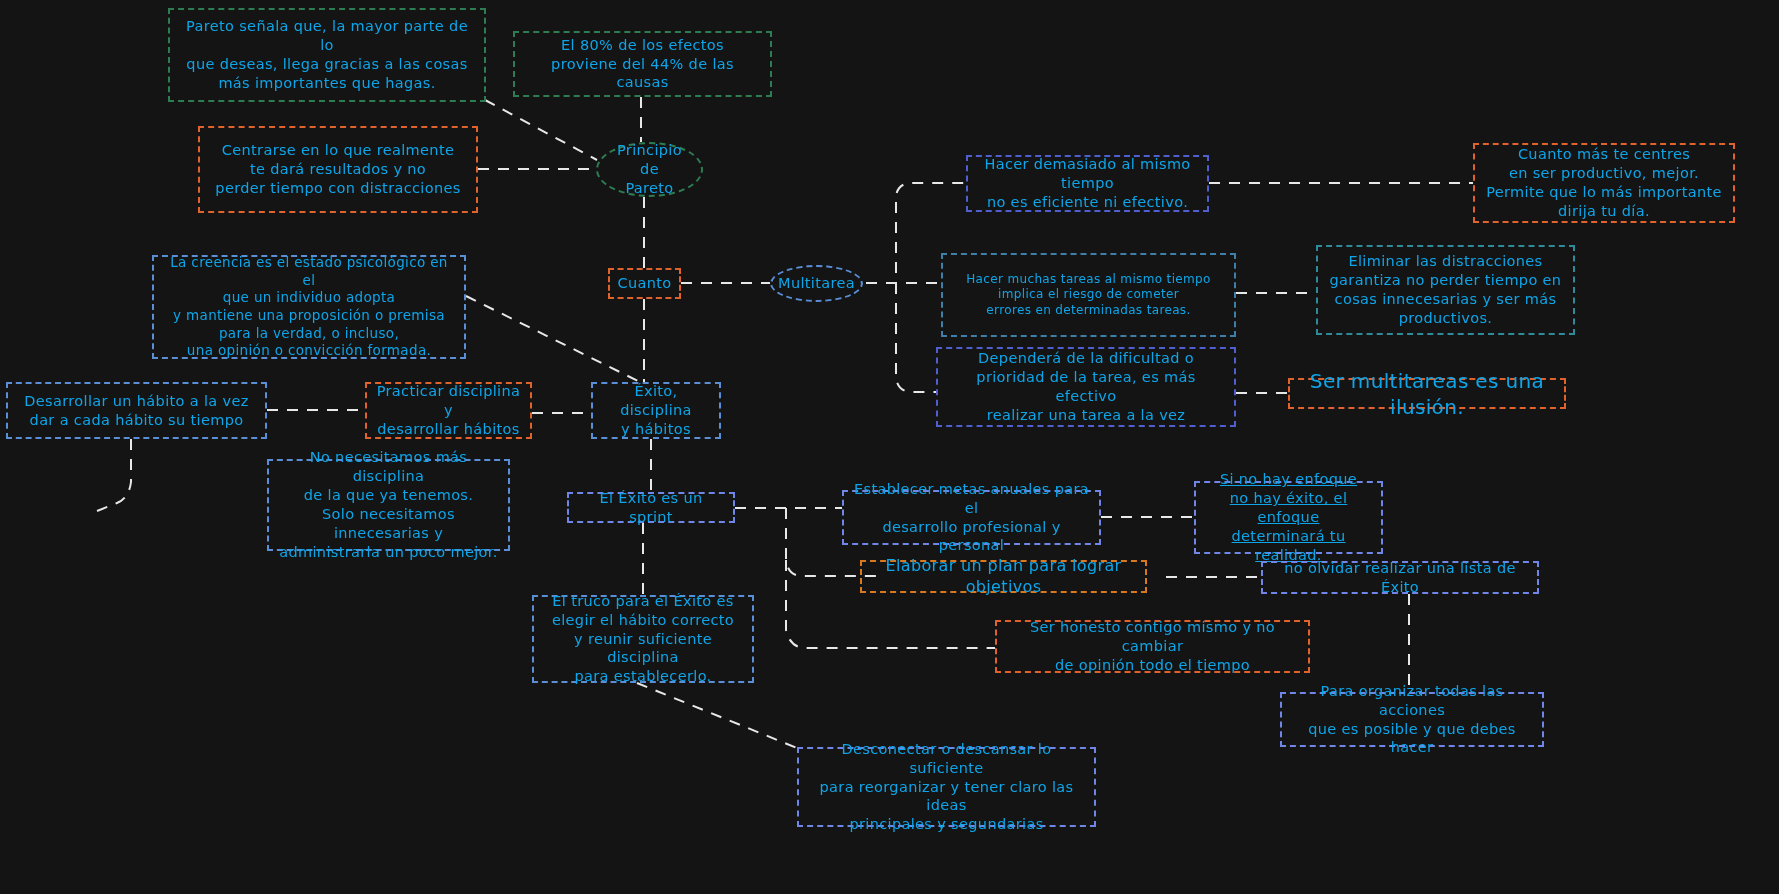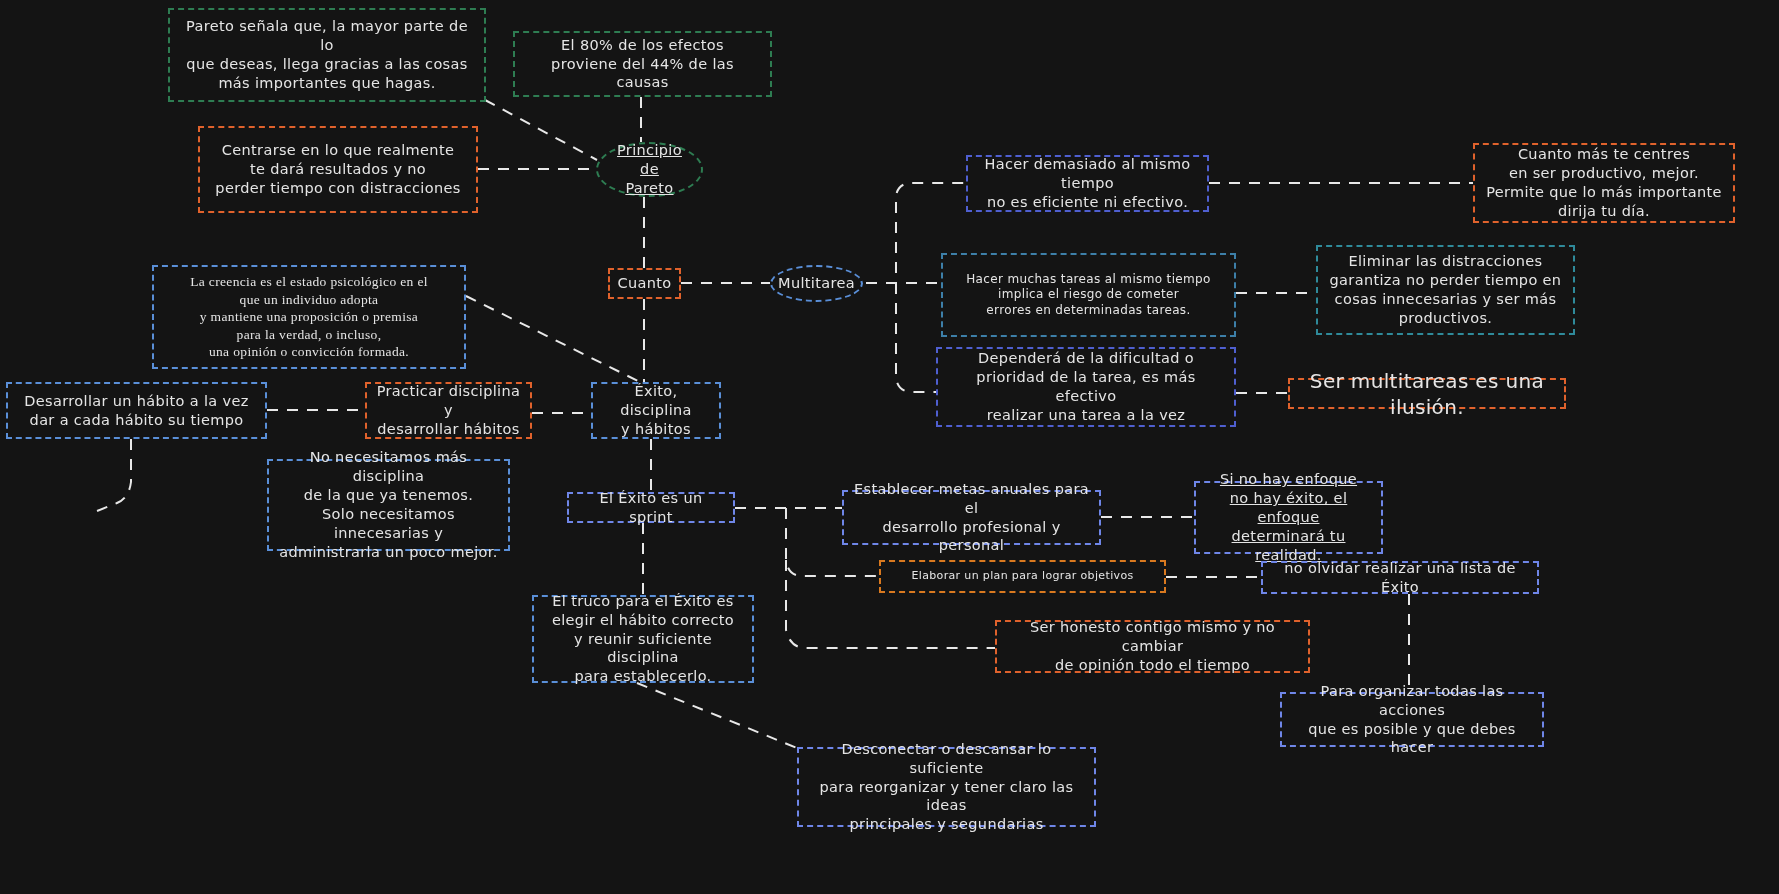--- a/index.html
+++ b/index.html
@@ -12,21 +12,21 @@
   #canvas{position:absolute;inset:0;}
   svg.edges{position:absolute;left:0;top:0;width:1779px;height:894px;pointer-events:none;}
   .node{
     position:absolute;
     box-sizing:border-box;
     display:flex;align-items:center;justify-content:center;
     text-align:center;
     padding:6px 9px;
     line-height:1.30;
     letter-spacing:.35px;
-    color:#e5e5e5;
+    color:#0ea5e9;
     background:transparent;
     border:2px dashed #5a8fd8;
     white-space:pre-line;
     font-size:14.5px;
   }
   .node.ellipse{border-radius:50%;padding:6px 14px;}
   .node.green{border-color:#2e7d52;}
   .node.orange{border-color:#e0622c;}
   .node.blue{border-color:#5a8fd8;}
   .node.indigo{border-color:#4f5fd0;}
@@ -64,26 +64,26 @@
       <path d="M 1166 577 L 1261 577" fill="none" stroke="#e8e8e8" stroke-width="2" stroke-dasharray="11 9" stroke-linecap="butt"></path>
       <path d="M 1409 594 L 1409 692" fill="none" stroke="#e8e8e8" stroke-width="2" stroke-dasharray="11 9" stroke-linecap="butt"></path>
       <path d="M 637 683 L 797 748" fill="none" stroke="#e8e8e8" stroke-width="2" stroke-dasharray="11 9" stroke-linecap="butt"></path>
       <path d="M 643 523 L 643 595" fill="none" stroke="#e8e8e8" stroke-width="2" stroke-dasharray="11 9" stroke-linecap="butt"></path>
     </svg>
 <div class="node green" style="left: 168px; top: 8px; width: 318px; height: 94px; font-size: 14.5px;">Pareto señala que, la mayor parte de lo
 que deseas, llega gracias a las cosas
 más importantes que hagas.</div>
     <div class="node green" style="left: 513px; top: 31px; width: 259px; height: 66px; font-size: 14.5px;">El 80% de los efectos
 proviene del 44% de las causas</div>
-    <div class="node green ellipse" style="left: 596px; top: 142px; width: 107px; height: 55px; font-size: 14.5px; text-decoration: underline;">Principio de
+    <div class="node green ellipse" style="left: 596px; top: 142px; width: 107px; height: 55px; font-size: 14.5px;">Principio de
 Pareto</div>
     <div class="node orange" style="left: 198px; top: 126px; width: 280px; height: 87px; font-size: 14.5px;">Centrarse en lo que realmente
 te dará resultados y no
 perder tiempo con distracciones</div>
-    <div class="node blue" style="left: 152px; top: 265px; width: 314px; height: 104px; font-size: 13.5px; font-family: Liberation Serif, serif;">La creencia es el estado psicológico en el
+    <div class="node blue" style="left: 152px; top: 255px; width: 314px; height: 104px; font-size: 13.5px;">La creencia es el estado psicológico en el
 que un individuo adopta
 y mantiene una proposición o premisa
 para la verdad, o incluso,
 una opinión o convicción formada.</div>
     <div class="node orange" style="left: 608px; top: 268px; width: 73px; height: 31px; font-size: 14.5px;">Cuanto</div>
     <div class="node blue ellipse" style="left: 770px; top: 265px; width: 93px; height: 37px; font-size: 14.5px;">Multitarea</div>
     <div class="node indigo" style="left: 966px; top: 155px; width: 243px; height: 57px; font-size: 14.5px;">Hacer demasiado al mismo tiempo
 no es eficiente ni efectivo.</div>
     <div class="node orange" style="left: 1473px; top: 143px; width: 262px; height: 80px; font-size: 14.5px;">Cuanto más te centres
 en ser productivo, mejor.
@@ -109,21 +109,21 @@
     <div class="node blue" style="left: 267px; top: 459px; width: 243px; height: 92px; font-size: 14.5px;">No necesitamos más disciplina
 de la que ya tenemos.
 Solo necesitamos innecesarias y
 administrarla un poco mejor.</div>
     <div class="node ltblue" style="left: 567px; top: 492px; width: 168px; height: 31px; font-size: 14.5px;">El Éxito es un sprint</div>
     <div class="node ltblue" style="left: 842px; top: 490px; width: 259px; height: 55px; font-size: 14.5px;">Establecer metas anuales para el
 desarrollo profesional y personal</div>
     <div class="node ltblue" style="left: 1194px; top: 481px; width: 189px; height: 73px; font-size: 14.5px; text-decoration: underline;">Si no hay enfoque
 no hay éxito, el enfoque
 determinará tu realidad.</div>
-    <div class="node amber" style="left: 879px; top: 560px; width: 287px; height: 33px; font-size: 11px;">Elaborar un plan para lograr objetivos</div>
+    <div class="node amber" style="left: 860px; top: 560px; width: 287px; height: 33px; font-size: 16px;">Elaborar un plan para lograr objetivos</div>
     <div class="node ltblue" style="left: 1261px; top: 561px; width: 278px; height: 33px; font-size: 14.5px;">no olvidar realizar una lista de Éxito</div>
     <div class="node orange" style="left: 995px; top: 620px; width: 315px; height: 53px; font-size: 14.5px;">Ser honesto contigo mismo y no cambiar
 de opinión todo el tiempo</div>
     <div class="node blue" style="left: 532px; top: 595px; width: 222px; height: 88px; font-size: 14.5px;">El truco para el Éxito es
 elegir el hábito correcto
 y reunir suficiente disciplina
 para establecerlo.</div>
     <div class="node ltblue" style="left: 1280px; top: 692px; width: 264px; height: 55px; font-size: 14.5px;">Para organizar todas las acciones
 que es posible y que debes hacer</div>
     <div class="node ltblue" style="left: 797px; top: 703px; width: 299px; height: 80px; font-size: 14.5px; margin-top: 44px;">Desconectar o descansar lo suficiente

